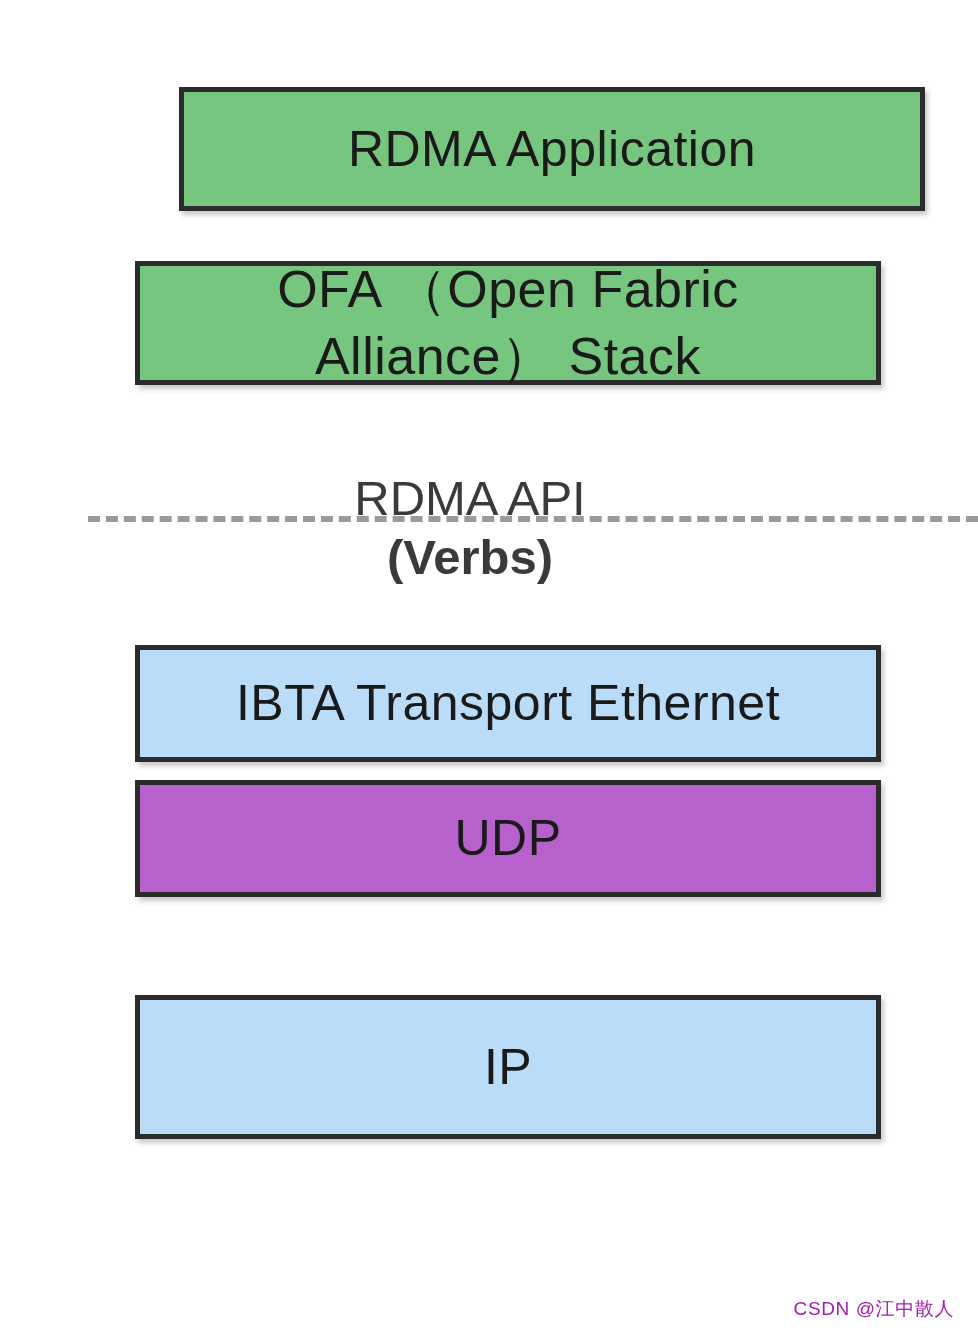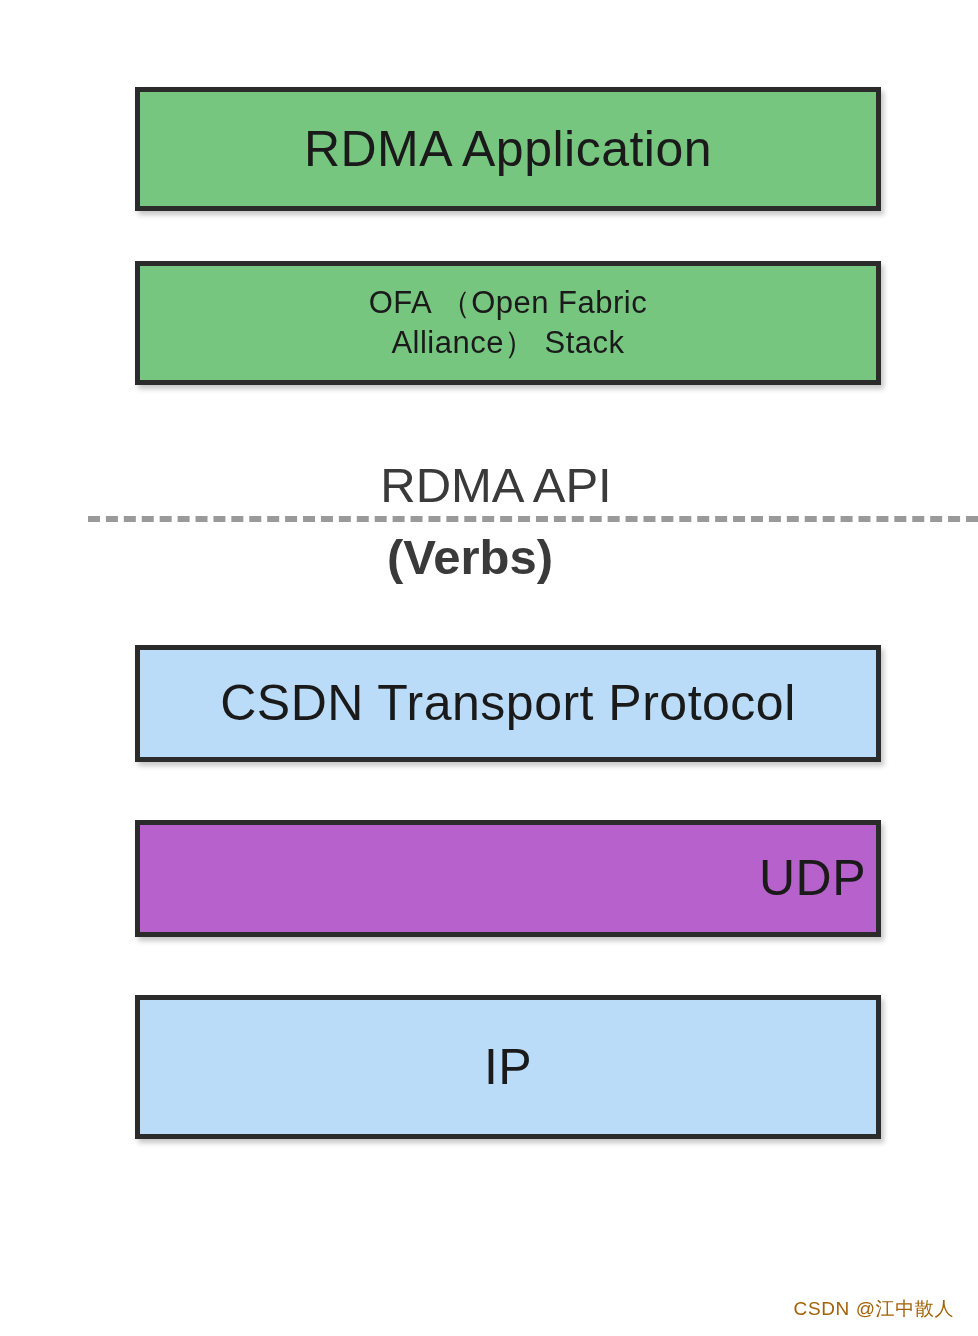--- a/index.html
+++ b/index.html
@@ -34,33 +34,33 @@
   .layer-label {
     color: #1a1a1a;
     font-size: 50px;
     line-height: 1.18;
     letter-spacing: 0.5px;
     font-weight: 400;
     white-space: pre-line;
     padding: 0 10px;
   }
   .layer-label.two-line {
-    font-size: 31px;
+    font-size: 52px;
     line-height: 1.28;
   }
 
   .fill-green  { background: #76c680; }
   .fill-blue   { background: #bbdcf8; }
   .fill-purple { background: #b761cc; }
 
   
-  #box-rdma-application   { top: 87px;   height: 124px; }
+  #box-rdma-application   { top: 87px;   height: 124px; margin-left: 44px; }
   #box-ofa-stack          { top: 261px;  height: 124px; }
   #box-ibta-transport     { top: 645px;  height: 117px; }
-  #box-udp                { top: 820px;  height: 117px; justify-content: flex-end; }
+  #box-udp                { top: 780px;  height: 117px; }
   #box-ip                 { top: 995px;  height: 144px; }
   #box-ethernet-link      { top: 1172px; height: 121px; }
 
   
   #api-divider {
     position: absolute;
     left: 88px;
     right: 0;
     top: 516px;
     height: 0;
@@ -69,29 +69,29 @@
   .api-text {
     position: absolute;
     left: 0;
     width: 940px;
     text-align: center;
     color: #3a3a3a;
     font-size: 49px;
     line-height: 1.1;
     white-space: nowrap;
   }
-  #api-title { top: 459px; margin-left: 26px; }
+  #api-title { top: 472px; }
   #api-subtitle { top: 531px; font-weight: bold; }
 
   
   #watermark {
     position: absolute;
     right: 24px;
     bottom: 14px;
-    color: #a16207;
+    color: #a21caf;
     font-size: 19px;
     letter-spacing: 0.6px;
     white-space: nowrap;
   }
 </style>
 </head>
 <body>
 
 <div id="canvas">
 
@@ -104,21 +104,21 @@
 Alliance） Stack</span>
   </div>
 
   <div class="api-text" id="api-title">RDMA  API</div>
 
   <div id="api-divider"></div>
 
   <div class="api-text" id="api-subtitle">(Verbs)</div>
 
   <div class="layer-box fill-blue" id="box-ibta-transport">
-    <span class="layer-label">CSDN Transport Protocol</span>
+    <span class="layer-label">IBTA Transport Ethernet</span>
   </div>
 
   <div class="layer-box fill-purple" id="box-udp">
     <span class="layer-label">UDP</span>
   </div>
 
   <div class="layer-box fill-blue" id="box-ip">
     <span class="layer-label">IP</span>
   </div>
 

